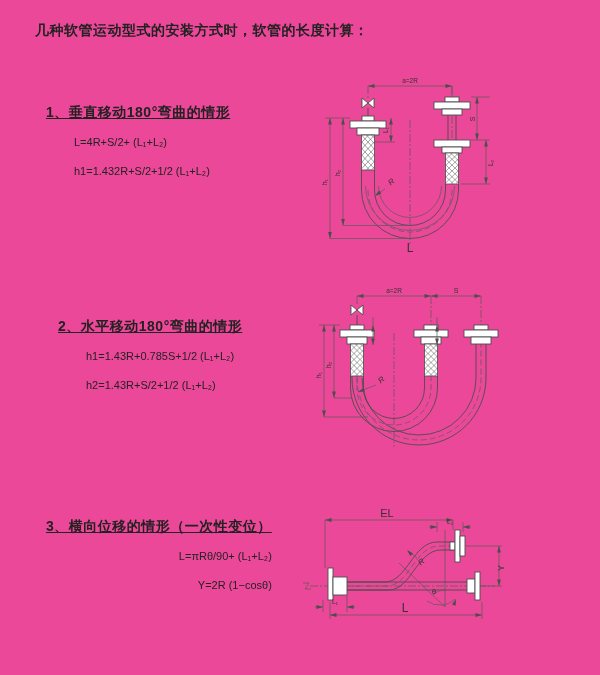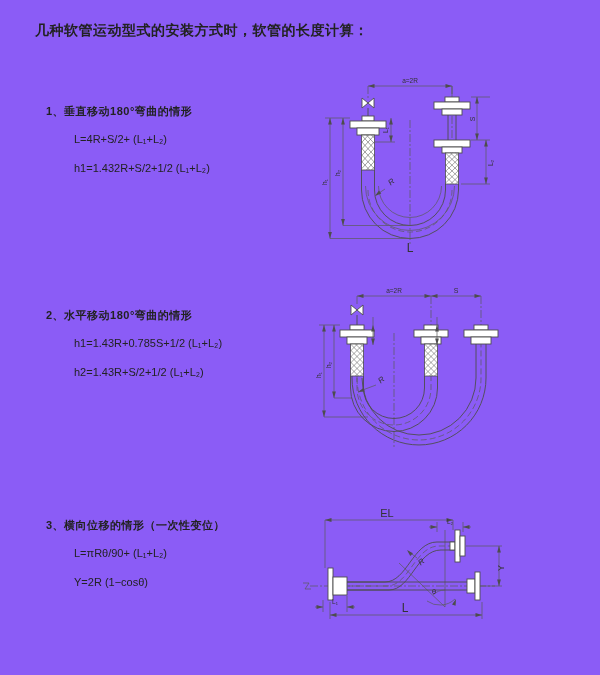--- a/index.html
+++ b/index.html
@@ -1,21 +1,21 @@
 <!DOCTYPE html>
 <html><head>
 <meta charset="utf-8">
 <style>
   html,body{margin:0;padding:0;background:#fff;}
-  #page{position:relative;width:600px;height:675px;background:#8b5cf6;overflow:hidden;
+  #page{position:relative;width:600px;height:675px;background:#ec4899;overflow:hidden;
         font-family:"Liberation Sans","DejaVu Sans",sans-serif;color:#222;}
   .title{position:absolute;left:35px;top:22px;font-size:14px;font-weight:bold;letter-spacing:.5px;}
   .sec{position:absolute;left:46px;}
-  #sec1{top:104px;} #sec2{top:308px;} #sec3{top:518px;}
-  .sh{font-size:11px;font-weight:bold;margin:0;letter-spacing:.5px;}
+  #sec1{top:104px;} #sec2{top:318px;margin-left:12px;} #sec3{top:518px;text-align:right;}
+  .sh{font-size:14px;font-weight:bold;margin:0;letter-spacing:.5px;text-decoration:underline;}
   .fr{margin:12px 0 0 28px;font-size:11px;line-height:17px;white-space:pre;}
   svg{position:absolute;overflow:visible;}
   #svg1{left:305px;top:72px;}
   #svg2{left:300px;top:283px;}
   #svg3{left:295px;top:500px;}
   .ln{stroke:#4d4d4d;stroke-width:0.9;fill:none;}
   .th{stroke:#5a5a5a;stroke-width:0.7;fill:none;}
   .cl{stroke:#5a5a5a;stroke-width:0.7;fill:none;stroke-dasharray:8 2 2 2;}
   .hd{stroke:#5a5a5a;stroke-width:0.7;fill:none;stroke-dasharray:6 3;}
   .fw{fill:#fff;stroke:#4d4d4d;stroke-width:0.9;}

